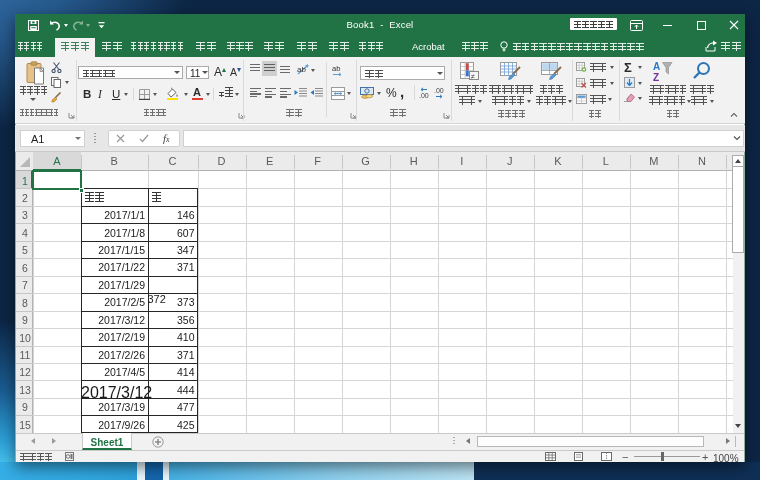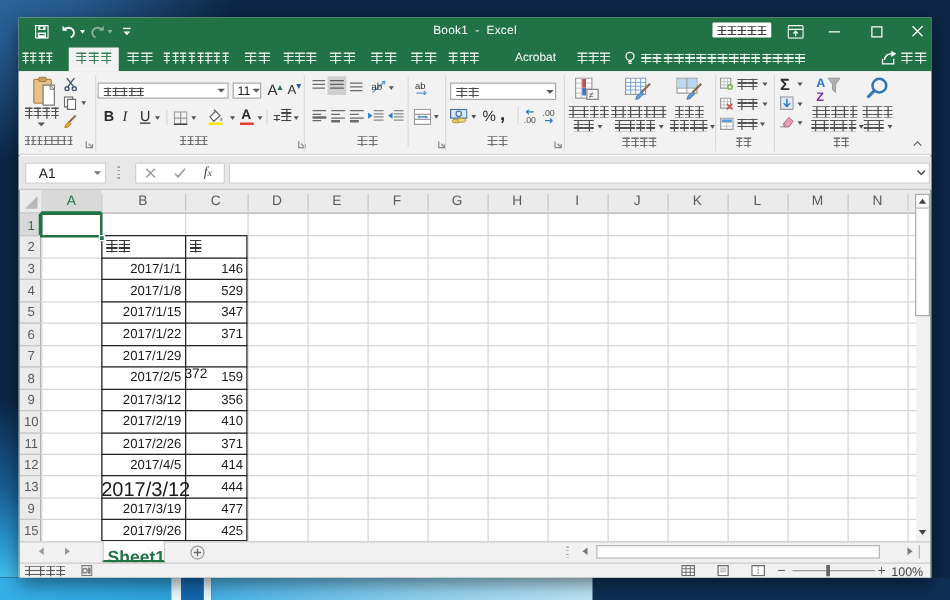--- a/index.html
+++ b/index.html
@@ -708,29 +708,29 @@
     </b>
   </div>
 <div class="abs" style="left:151.5px;top:192.4px;color:#1a1a1a">
     <b class="jr" style="">
       <i class="j" style="width:9px;height:10px;margin-right:0px;"></i>
     </b>
   </div>
 <div class="abs" style="left:81px;top:209.1px;width:64px;text-align:right;font-size:10.5px;color:#1a1a1a">2017/1/1</div>
 <div class="abs" style="left:147.5px;top:209.1px;width:47px;text-align:right;font-size:10.5px;color:#1a1a1a">146</div>
 <div class="abs" style="left:81px;top:226.5px;width:64px;text-align:right;font-size:10.5px;color:#1a1a1a">2017/1/8</div>
-<div class="abs" style="left:147.5px;top:226.5px;width:47px;text-align:right;font-size:10.5px;color:#1a1a1a">529</div>
+<div class="abs" style="left:147.5px;top:226.5px;width:47px;text-align:right;font-size:10.5px;color:#1a1a1a">607</div>
 <div class="abs" style="left:81px;top:244.0px;width:64px;text-align:right;font-size:10.5px;color:#1a1a1a">2017/1/15</div>
 <div class="abs" style="left:147.5px;top:244.0px;width:47px;text-align:right;font-size:10.5px;color:#1a1a1a">347</div>
 <div class="abs" style="left:81px;top:261.4px;width:64px;text-align:right;font-size:10.5px;color:#1a1a1a">2017/1/22</div>
 <div class="abs" style="left:147.5px;top:261.4px;width:47px;text-align:right;font-size:10.5px;color:#1a1a1a">371</div>
 <div class="abs" style="left:81px;top:278.9px;width:64px;text-align:right;font-size:10.5px;color:#1a1a1a">2017/1/29</div>
 <div class="abs" style="left:147.5px;top:293px;width:47px;text-align:left;font-size:11px;color:#1a1a1a">372</div>
 <div class="abs" style="left:81px;top:296.3px;width:64px;text-align:right;font-size:10.5px;color:#1a1a1a">2017/2/5</div>
-<div class="abs" style="left:147.5px;top:296.3px;width:47px;text-align:right;font-size:10.5px;color:#1a1a1a">159</div>
+<div class="abs" style="left:147.5px;top:296.3px;width:47px;text-align:right;font-size:10.5px;color:#1a1a1a">373</div>
 <div class="abs" style="left:81px;top:313.8px;width:64px;text-align:right;font-size:10.5px;color:#1a1a1a">2017/3/12</div>
 <div class="abs" style="left:147.5px;top:313.8px;width:47px;text-align:right;font-size:10.5px;color:#1a1a1a">356</div>
 <div class="abs" style="left:81px;top:331.2px;width:64px;text-align:right;font-size:10.5px;color:#1a1a1a">2017/2/19</div>
 <div class="abs" style="left:147.5px;top:331.2px;width:47px;text-align:right;font-size:10.5px;color:#1a1a1a">410</div>
 <div class="abs" style="left:81px;top:348.7px;width:64px;text-align:right;font-size:10.5px;color:#1a1a1a">2017/2/26</div>
 <div class="abs" style="left:147.5px;top:348.7px;width:47px;text-align:right;font-size:10.5px;color:#1a1a1a">371</div>
 <div class="abs" style="left:81px;top:366.1px;width:64px;text-align:right;font-size:10.5px;color:#1a1a1a">2017/4/5</div>
 <div class="abs" style="left:147.5px;top:366.1px;width:47px;text-align:right;font-size:10.5px;color:#1a1a1a">414</div>
 <div class="abs" style="left:81px;top:383.6px;width:64px;text-align:right;font-size:16px;color:#1a1a1a">2017/3/12</div>
 <div class="abs" style="left:147.5px;top:383.6px;width:47px;text-align:right;font-size:10.5px;color:#1a1a1a">444</div>
@@ -743,21 +743,21 @@
 <div class="abs" style="left:733px;top:171px;width:11px;height:262px;background:#f1f1f1"></div>
 <div class="abs" style="left:727px;top:152px;width:17px;height:19px;background:#ebebeb;border-bottom:1px solid #b2b2b2"></div>
 <div class="abs" style="left:732px;top:155px;width:12px;height:12px;background:#fff;border:1px solid #ababab"></div>
 <div class="abs" style="left:735px;top:159px;width:0;height:0;border-left:3.5px solid transparent;border-right:3.5px solid transparent;border-bottom:4px solid #444"></div>
 <div class="abs" style="left:732px;top:167px;width:12px;height:86px;background:#fff;border:1px solid #ababab;border-top:none"></div>
 <div class="abs" style="left:735px;top:424px;width:0;height:0;border-left:3.5px solid transparent;border-right:3.5px solid transparent;border-top:4px solid #444"></div>
 <div class="abs" style="left:16px;top:433px;width:728px;height:17px;background:#f1f1f1;border-top:1px solid #cacaca"></div>
 <div class="abs" style="left:31px;top:438px;width:0;height:0;border-top:3.5px solid transparent;border-bottom:3.5px solid transparent;border-right:4px solid #9a9a9a"></div>
 <div class="abs" style="left:52px;top:438px;width:0;height:0;border-top:3.5px solid transparent;border-bottom:3.5px solid transparent;border-left:4px solid #9a9a9a"></div>
 <div class="abs" style="left:82px;top:433px;width:50px;height:17px;background:#fff;border-left:1px solid #cacaca;border-right:1px solid #cacaca;border-bottom:2px solid #217346"></div>
-<div class="abs" style="left:82px;top:437px;width:50px;text-align:right;font-size:14px;font-weight:bold;color:#217346">Sheet1</div>
+<div class="abs" style="left:82px;top:437px;width:50px;text-align:center;font-size:10px;font-weight:bold;color:#217346">Sheet1</div>
 <svg class="abs" style="left:152px;top:436px" width="12" height="12" viewBox="0 0 12 12">
 <circle cx="6" cy="6" r="5.2" fill="none" stroke="#9a9a9a" stroke-width="1"></circle>
     <path d="M6 3 V9 M3 6 H9" stroke="#6a6a6a" stroke-width="1.1"></path>
   </svg>
 <div class="abs" style="left:453px;top:437px;width:2px;height:9px;background:repeating-linear-gradient(to bottom,#aaa 0 1px,transparent 1px 3px)"></div>
 <div class="abs" style="left:466px;top:438px;width:0;height:0;border-top:3.5px solid transparent;border-bottom:3.5px solid transparent;border-right:4px solid #777"></div>
 <div class="abs" style="left:477px;top:436px;width:227px;height:11px;background:#fdfdfd;border:1px solid #b8b8b8"></div>
 <div class="abs" style="left:726px;top:438px;width:0;height:0;border-top:3.5px solid transparent;border-bottom:3.5px solid transparent;border-left:4px solid #777"></div>
 <div class="abs" style="left:735px;top:436px;width:8px;height:11px;border-left:1px solid #b8b8b8;background:#f1f1f1"></div>
 <div class="abs" style="left:16px;top:450px;width:728px;height:11.5px;background:#f1f1f1;border-top:1px solid #cacaca"></div>

